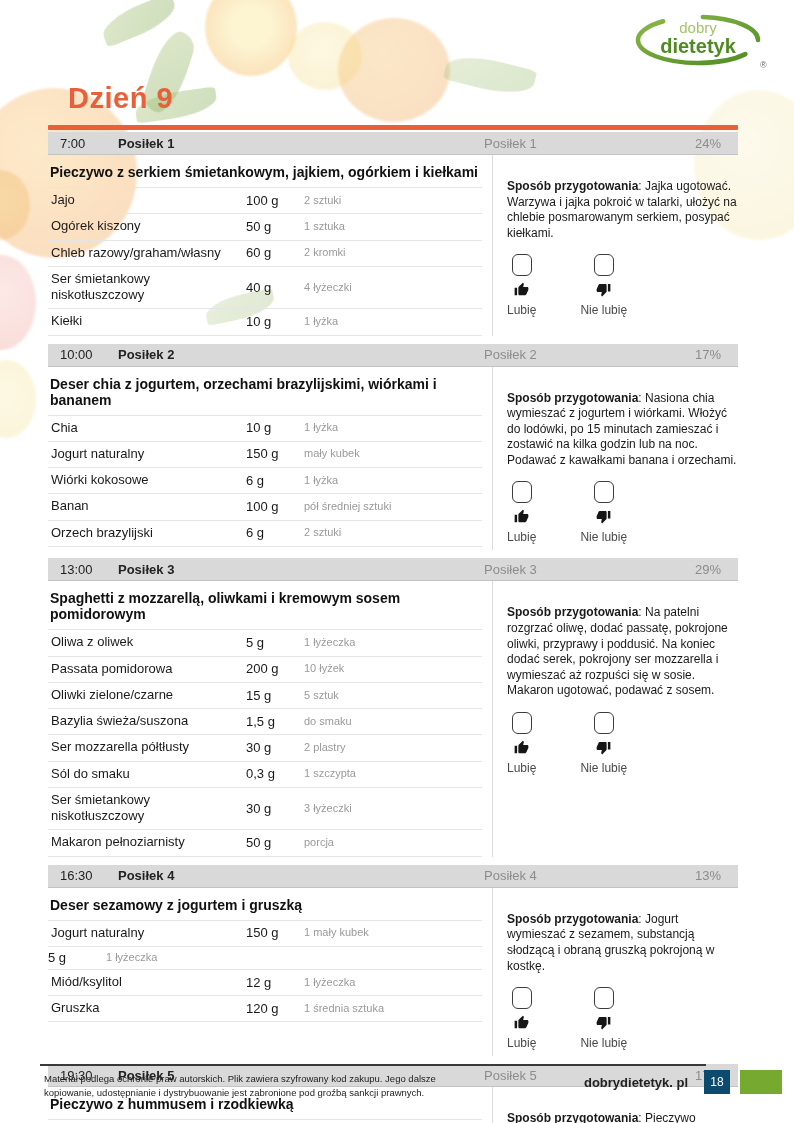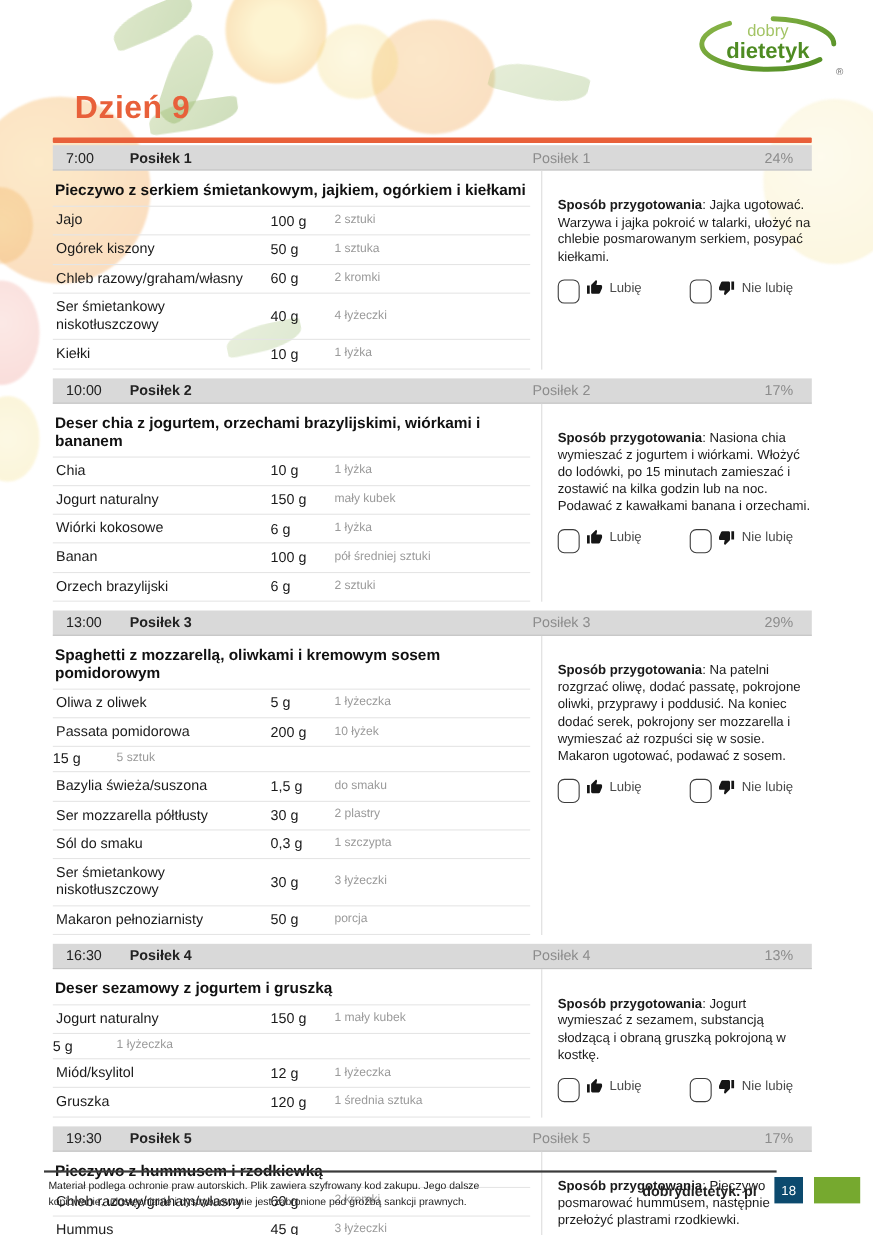--- a/index.html
+++ b/index.html
@@ -51,21 +51,21 @@
   .ingredients { border-top:1px solid #e5e5e5; }
   .ing-row { display:flex; align-items:center; padding:3px 0 4px; border-bottom:1px solid #e5e5e5; min-height:20px; }
   .ing-name { width:198px; padding:1px 6px 1px 3px; font-size:13px; line-height:1.25; }
   .ing-amount { width:58px; font-size:13px; }
   .ing-measure { width:108px; font-size:11px; color:#9a9a9a; line-height:1.35; }
 
   .meal-right { width:246px; border-left:1px solid #dcdcdc; padding:24px 0 6px 14px; }
   .prep { font-size:12px; line-height:1.3; color:#1a1a1a; }
   .prep b { font-weight:bold; }
   .likes { display:flex; align-items:center; margin-top:13px; }
-  .like-group { display:flex; align-items:flex-start; gap:6px; cursor:pointer; }
+  .like-group { display:flex; align-items:center; gap:6px; cursor:pointer;flex-direction:column; }
   .like-group + .like-group { margin-left:44px; }
   .checkbox { display:inline-block; width:20px; height:22px; border:1.5px solid #3c3c3c; border-radius:6px; background:#fff; }
   .thumb { width:15px; height:15px; fill:#161616; }
   .like-label { font-size:12px; color:#4a4a4a; }
 
   
   .footer { position:absolute; left:0; right:4px; bottom:24px; z-index:1;margin-top:48px; }
   .footer-line { margin-left:40px; width:666px; height:2px; background:#3a3a3a; }
   .footer-row { display:flex; align-items:flex-start; padding-left:44px; margin-top:6px; }
   .disclaimer { width:400px; font-size:9.5px; line-height:1.4; color:#222; }
@@ -259,20 +259,21 @@
               <span class="ing-measure">1 łyżeczka</span>
             </div>
 
             <div class="ing-row">
               <span class="ing-name">Passata pomidorowa</span>
               <span class="ing-amount">200 g</span>
               <span class="ing-measure">10 łyżek</span>
             </div>
 
             <div class="ing-row">
+              <span class="ing-name">Oliwki zielone/czarne</span>
               <span class="ing-amount">15 g</span>
               <span class="ing-measure">5 sztuk</span>
             </div>
 
             <div class="ing-row">
               <span class="ing-name">Bazylia świeża/suszona</span>
               <span class="ing-amount">1,5 g</span>
               <span class="ing-measure">do smaku</span>
             </div>
 

